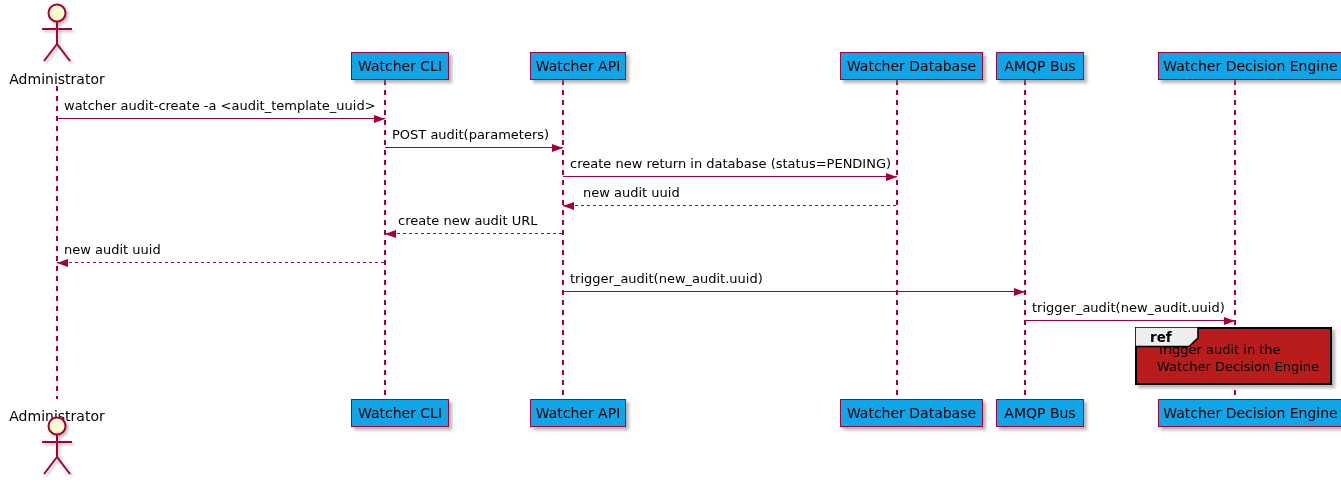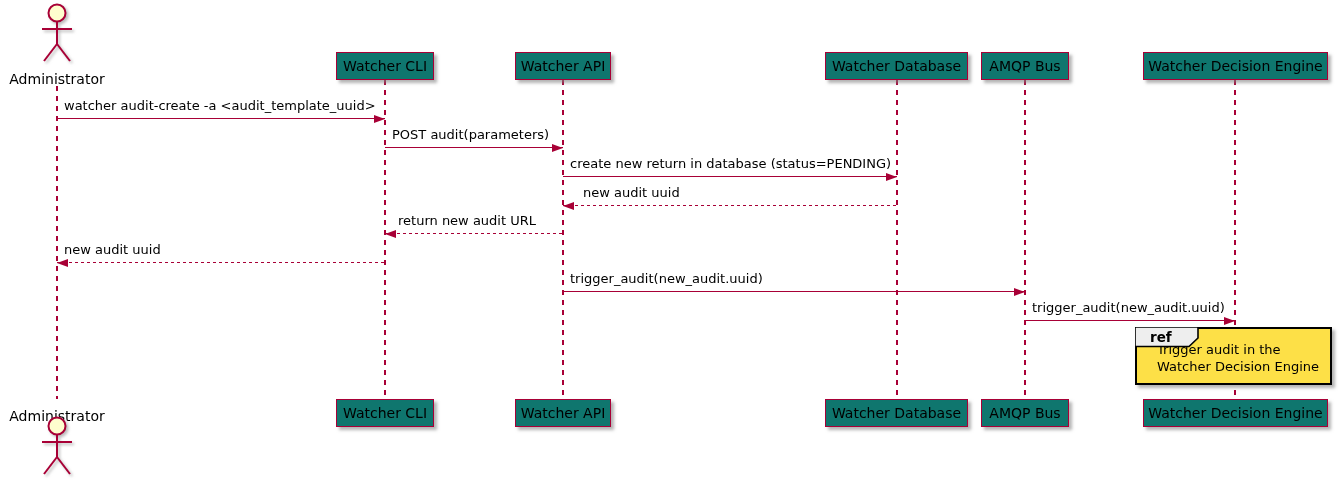--- a/index.html
+++ b/index.html
@@ -4,41 +4,41 @@
 <style>
   html,body{margin:0;padding:0;background:#ffffff;}
   .canvas{position:relative;width:1341px;height:486px;background:#ffffff;
           font-family:"DejaVu Sans",sans-serif;color:#000;overflow:hidden;}
 
   
   .lifeline{position:absolute;width:2px;z-index:0;
             background:repeating-linear-gradient(180deg,#A80036 0 5px,transparent 5px 10px);}
 
   
-  .pbox{position:absolute;height:28px;box-sizing:border-box;background:#0f766e;
+  .pbox{position:absolute;height:28px;box-sizing:border-box;background:#0ea5e9;
         border:1.7px solid #A80036;box-shadow:3px 3px 3px rgba(130,130,130,.6);
         display:flex;align-items:center;justify-content:center;font-size:14px;
-        white-space:nowrap;z-index:3;}
+        white-space:nowrap;z-index:3;margin-left:15px;}
 
   
   .actor-figure{position:absolute;z-index:3;filter:drop-shadow(2.5px 2.5px 1.5px rgba(130,130,130,.55));}
   .actor-label{position:absolute;width:114px;text-align:center;font-size:14px;z-index:3;margin-top:8px;}
 
   
   .msg{position:absolute;height:20px;z-index:2;}
   .msg .line{position:absolute;left:0;right:0;bottom:0;height:1.5px;background:#A80036;}
   .msg .line.dashed{height:1.3px;background:repeating-linear-gradient(90deg,#A80036 0 3px,transparent 3px 6px);}
   .msg .label{position:absolute;bottom:6px;left:7px;font-size:13px;white-space:nowrap;}
   .arrow{position:absolute;width:0;height:0;bottom:-3.5px;}
   .arrow.right{right:0;border-top:4.5px solid transparent;border-bottom:4.5px solid transparent;border-left:11px solid #A80036;}
   .arrow.left{left:0;border-top:4.5px solid transparent;border-bottom:4.5px solid transparent;border-right:11px solid #A80036;}
 
   
   .refbox{position:absolute;left:1135px;top:327px;width:197px;height:58px;box-sizing:border-box;
-          background:#fde047;border:2px solid #000;box-shadow:3px 3px 3px rgba(130,130,130,.6);z-index:5;}
+          background:#b91c1c;border:2px solid #000;box-shadow:3px 3px 3px rgba(130,130,130,.6);z-index:5;}
   .ref-tab{position:absolute;left:-2px;top:-2px;z-index:6;}
   .ref-keyword{position:absolute;left:13px;top:0px;font-weight:bold;font-size:13.5px;z-index:7;}
   .ref-text{padding:12px 0 0 20px;font-size:13px;line-height:17px;}
 </style>
 </head>
 <body>
 
 <div class="canvas">
 
   <div class="lifeline" style="left:56px;top:86px;height:313px;"></div>
@@ -83,21 +83,21 @@
     <div class="arrow right"></div>
   </div>
 
   <div class="msg" style="left:563px;top:186px;width:334px;">
     <span class="label" style="left:20px;">new audit uuid</span>
     <div class="line dashed"></div>
     <div class="arrow left"></div>
   </div>
 
   <div class="msg" style="left:385px;top:214px;width:178px;">
-    <span class="label" style="left:13px;">return new audit URL</span>
+    <span class="label" style="left:13px;">create new audit URL</span>
     <div class="line dashed"></div>
     <div class="arrow left"></div>
   </div>
 
   <div class="msg" style="left:57px;top:243px;width:328px;">
     <span class="label">new audit uuid</span>
     <div class="line dashed"></div>
     <div class="arrow left"></div>
   </div>
 

